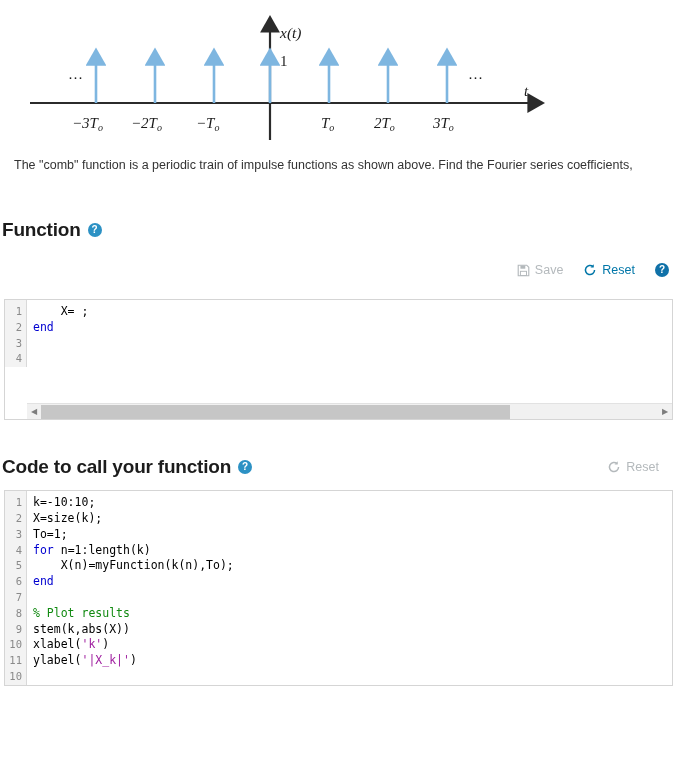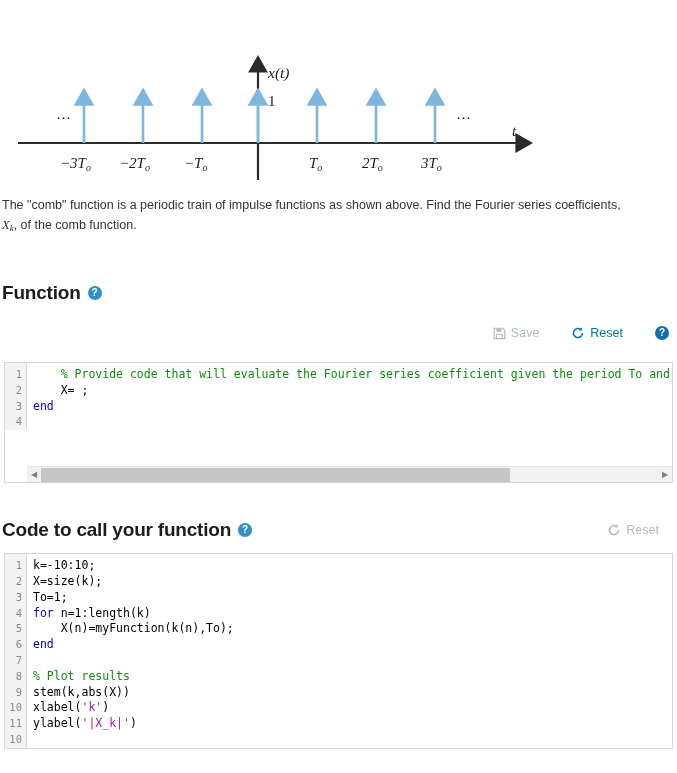--- a/index.html
+++ b/index.html
@@ -6,21 +6,21 @@
   html, body {
     margin: 0; padding: 0;
     width: 677px; height: 773px;
     background: #ffffff;
     font-family: "Liberation Sans", sans-serif;
     color: #333333;
     overflow: hidden;
   }
 
   
-  .problem { padding: 0 0; margin-top: 40px; }
+  .problem { padding: 0 12px; }
   .figure-wrap { width: 677px; height: 150px; position: relative; }
   .figure-wrap svg { display: block; }
 
   .problem-text {
     font-size: 12.5px;
     line-height: 20px;
     color: #333333;
     padding: 5px 2px 0 2px;
     font-family: "Liberation Sans", sans-serif;
   }
@@ -47,21 +47,21 @@
     margin-left: 7px; line-height: 1;
     font-family: "Liberation Sans", sans-serif;
     cursor: pointer; flex: 0 0 auto;
   }
   .help-icon.dark { background: #1071a8; }
 
   
   .toolbar {
     display: flex; align-items: center;
     justify-content: flex-end;
-    gap: 12px;
+    gap: 0px;
     margin: 14px 8px 0 0;
     height: 30px;
   }
   .tb-btn {
     display: inline-flex; align-items: center; gap: 5px;
     font-size: 12.5px; color: #0076a8;
     padding: 3px 10px; cursor: pointer;
     background: none; border: none;
     font-family: "Liberation Sans", sans-serif;
     white-space: nowrap;
@@ -192,21 +192,20 @@
         <text x="184" y="128"><tspan font-style="italic">−T</tspan><tspan font-size="10" dy="3" font-style="italic">o</tspan></text>
         <text x="309" y="128"><tspan font-style="italic">T</tspan><tspan font-size="10" dy="3" font-style="italic">o</tspan></text>
         <text x="362" y="128"><tspan font-style="italic">2T</tspan><tspan font-size="10" dy="3" font-style="italic">o</tspan></text>
         <text x="421" y="128"><tspan font-style="italic">3T</tspan><tspan font-size="10" dy="3" font-style="italic">o</tspan></text>
       </g>
     </svg>
   </div>
 
   <div class="problem-text">
     <div>The "comb" function is a periodic train of impulse functions as shown above.  Find the Fourier series coefficients,</div>
-    <div><span class="mathit">X</span><span class="mathsub">k</span><span>, of the comb function.</span></div>
   </div>
 </div>
 
 <div class="section-head">
   <span class="section-title">Function</span>
   <span class="help-icon" role="button">?</span>
 </div>
 
 <div class="toolbar">
 
@@ -237,21 +236,21 @@
 </div>
 
 <div class="editor">
   <div class="editor-body">
     <div class="gutter">
       <div>1</div>
       <div>2</div>
       <div>3</div>
       <div>4</div>
     </div>
-    <div class="code-area" id="fn-code"><div><span class="tok-cm">    % Provide code that will evaluate the Fourier series coefficient given the period To and</span></div><div><span>    X= ;</span></div><div><span class="tok-kw">end</span></div></div>
+    <div class="code-area" id="fn-code"><div><span>    X= ;</span></div><div><span class="tok-kw">end</span></div></div>
   </div>
   <div class="blank-lines"></div>
   <div class="hscroll">
     <div class="hs-arrow">◀</div>
     <div class="hs-track">
       <div class="hs-thumb" id="fn-thumb" style="width: 76%;"></div>
     </div>
     <div class="hs-arrow">▶</div>
   </div>
 </div>

